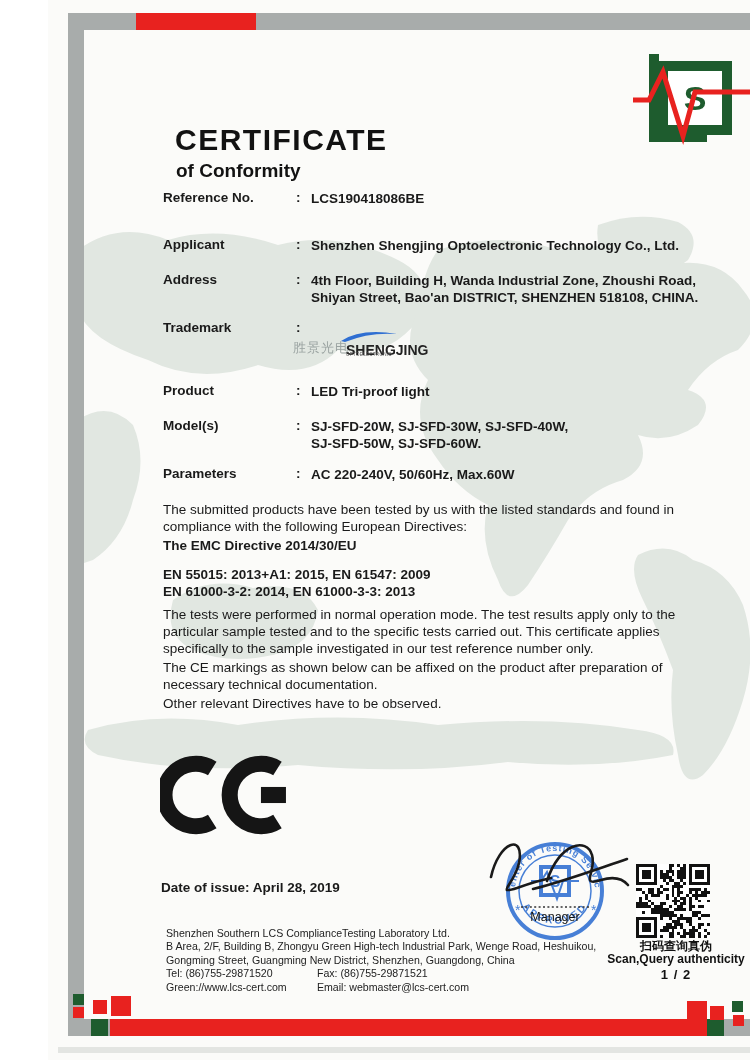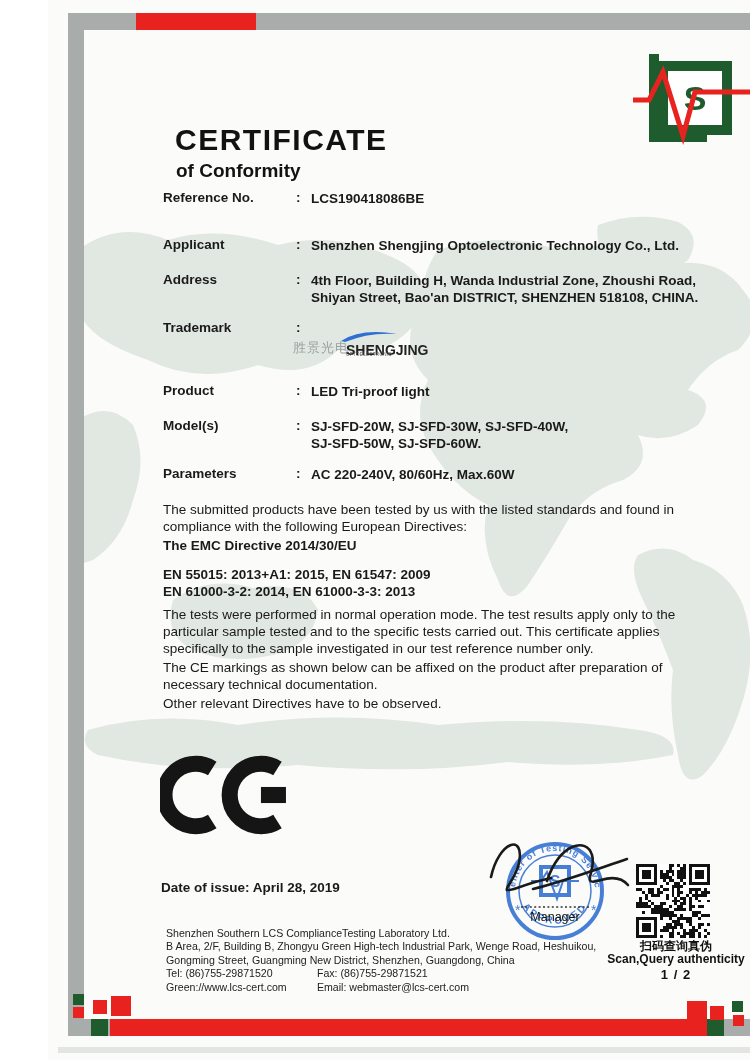--- a/index.html
+++ b/index.html
@@ -116,21 +116,21 @@
   </div>
   <div class="row" style="top:418px;">
     <span class="lbl">Model(s)</span>
     <span class="colon">:</span>
     <span class="val">SJ-SFD-20W, SJ-SFD-30W, SJ-SFD-40W,
 SJ-SFD-50W, SJ-SFD-60W.</span>
   </div>
   <div class="row" style="top:466px;">
     <span class="lbl">Parameters</span>
     <span class="colon">:</span>
-    <span class="val">AC 220-240V, 80/60Hz, Max.60W</span>
+    <span class="val">AC 220-240V, 50/60Hz, Max.60W</span>
   </div>
 
   <div class="para" style="top:501px;">The submitted products have been tested by us with the listed standards and found in
 compliance with the following European Directives:</div>
   <div class="para bold" style="top:537px;">The EMC Directive 2014/30/EU</div>
   <div class="para bold" style="top:566px;">EN 55015: 2013+A1: 2015, EN 61547: 2009
 EN 61000-3-2: 2014, EN 61000-3-3: 2013</div>
   <div class="para" style="top:606px;">The tests were performed in normal operation mode. The test results apply only to the
 particular sample tested and to the specific tests carried out. This certificate applies
 specifically to the sample investigated in our test reference number only.</div>

